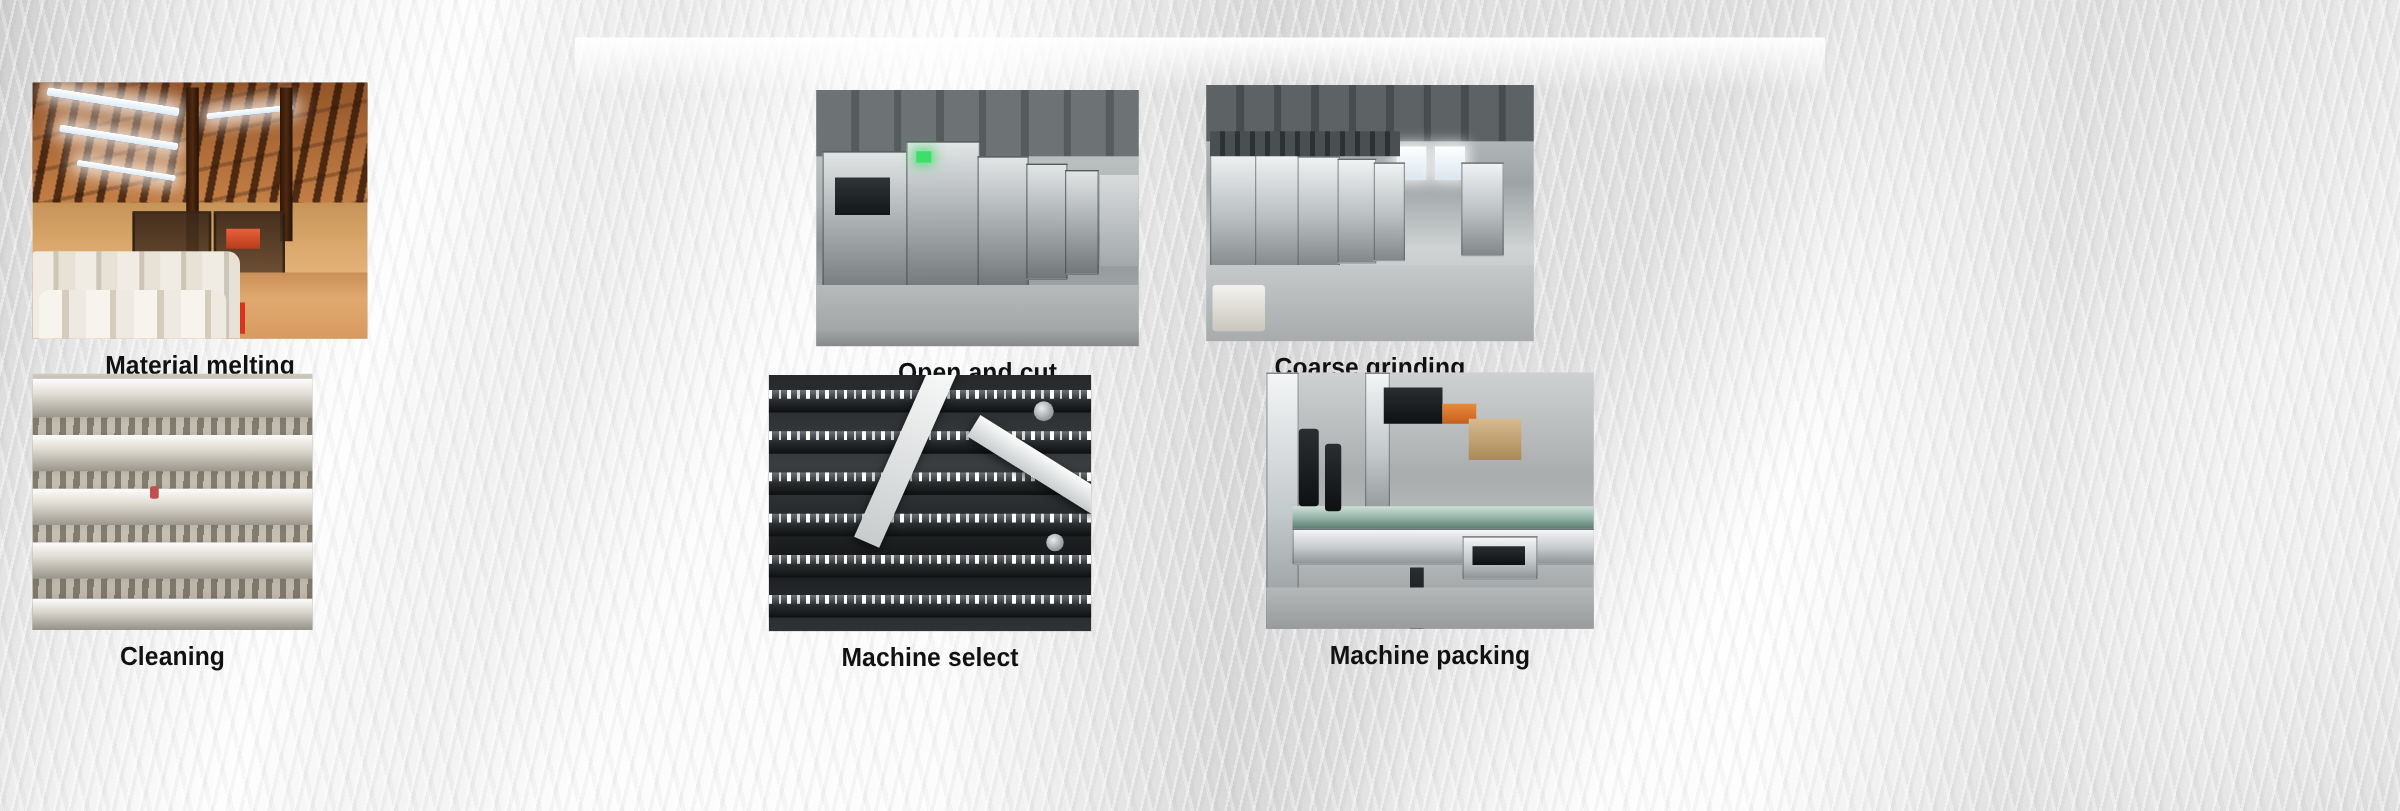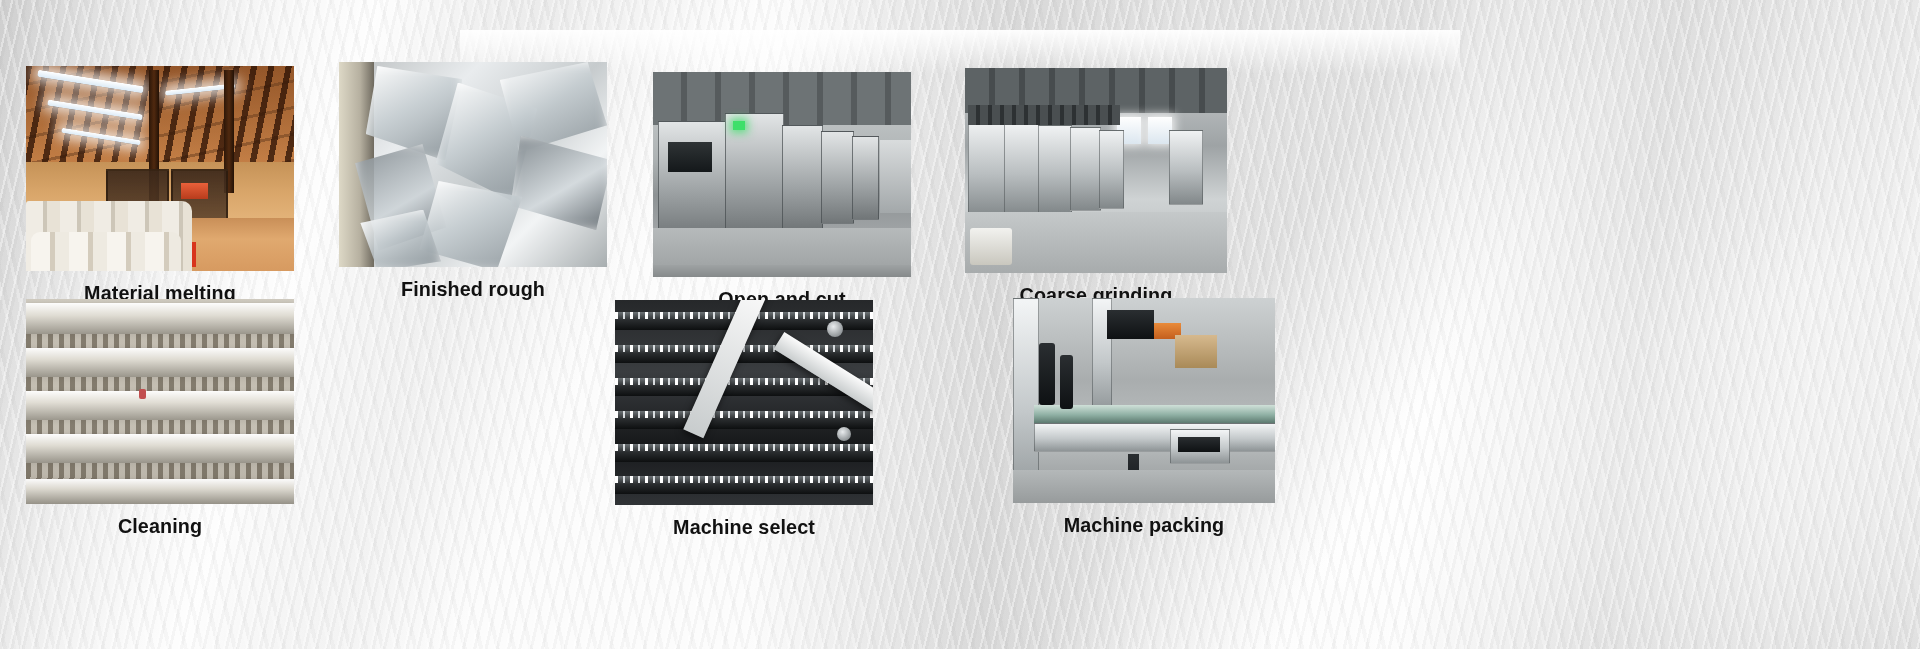--- a/index.html
+++ b/index.html
@@ -314,34 +314,20 @@
         <div class="ph pm-booth" style="left:54%; top:50%; width:20%; height:28%;"></div>
         <div class="ph" style="left:58%; top:57%; width:10%; height:8%; background:linear-gradient(180deg,#e8603a,#b83c1c);"></div>
         <div class="ph pm-floor"></div>
         <div class="ph pm-drums"></div>
         <div class="ph pm-drums2"></div>
         <div class="ph" style="left:62%; bottom:2%; width:4px; height:12%; background:#d8341c;"></div>
       </div>
       <div class="caption">Material melting</div>
     </div>
 
-    <div class="cell" style="left:339px; top:-2px; width:268px;">
-      <div class="photo">
-        <div class="ph cr-bg"></div>
-        <div class="ph cr-tray"></div>
-        <div class="ph shard" style="left:10%; top:2%; width:36%; height:46%; clip-path:polygon(12% 0,100% 14%,82% 100%,0 72%);"></div>
-        <div class="ph shard d" style="left:6%; top:40%; width:34%; height:52%; clip-path:polygon(0 18%,74% 0,100% 78%,26% 100%);"></div>
-        <div class="ph shard" style="left:36%; top:10%; width:38%; height:58%; clip-path:polygon(22% 0,100% 22%,76% 100%,0 68%);"></div>
-        <div class="ph shard" style="left:60%; top:0%; width:40%; height:44%; clip-path:polygon(0 20%,82% 0,100% 70%,18% 100%);"></div>
-        <div class="ph shard d" style="left:64%; top:36%; width:38%; height:46%; clip-path:polygon(10% 0,100% 26%,84% 100%,0 74%);"></div>
-        <div class="ph shard" style="left:30%; top:58%; width:40%; height:44%; clip-path:polygon(18% 0,96% 18%,72% 100%,0 76%);"></div>
-        <div class="ph shard" style="left:8%; top:72%; width:30%; height:30%; clip-path:polygon(0 22%,78% 0,100% 84%,22% 100%);"></div>
-      </div>
-      <div class="caption">Finished rough</div>
-    </div>
 
     <div class="cell" style="left:965px; top:4px; width:262px;">
       <div class="photo">
         <div class="ph cg-bg"></div>
         <div class="ph cg-roof"></div>
         <div class="ph cg-window" style="left:58%; top:24%; width:9%; height:13%;"></div>
         <div class="ph cg-window" style="left:70%; top:24%; width:9%; height:13%;"></div>
         <div class="ph cg-unit" style="left:1%; top:26%; width:14%; height:46%;"></div>
         <div class="ph cg-unit" style="left:15%; top:27%; width:13%; height:44%;"></div>
         <div class="ph cg-unit" style="left:28%; top:28%; width:12%; height:42%;"></div>
@@ -367,21 +353,21 @@
         <div class="ph mc-machine" style="left:65%; top:29%; width:12%; height:44%;"></div>
         <div class="ph mc-machine" style="left:77%; top:31%; width:10%; height:40%;"></div>
         <div class="ph" style="left:88%; top:33%; width:12%; height:36%; background:linear-gradient(180deg,#d9dcdd,#a3a8aa);"></div>
         <div class="ph mc-floor"></div>
         <div class="ph" style="left:0; right:0; bottom:0; height:6%; background:linear-gradient(180deg,#9ea2a3,#868a8b);"></div>
       </div>
       <div class="caption">Open and cut</div>
     </div>
 
 
-    <div class="cell" style="left:26px; top:235px; width:268px;">
+    <div class="cell" style="left:26px; top:235px; width:224px;">
       <div class="photo">
         <div class="ph cl-bg"></div>
         <div class="ph cl-slab" style="top:2%; height:15%;"></div>
         <div class="ph cl-grit" style="left:0; right:0; top:17%; height:7%;"></div>
         <div class="ph cl-slab" style="top:24%; height:14%;"></div>
         <div class="ph cl-grit" style="left:0; right:0; top:38%; height:7%;"></div>
         <div class="ph cl-slab" style="top:45%; height:14%;"></div>
         <div class="ph cl-grit" style="left:0; right:0; top:59%; height:7%;"></div>
         <div class="ph cl-slab" style="top:66%; height:14%;"></div>
         <div class="ph cl-grit" style="left:0; right:0; top:80%; height:8%;"></div>

